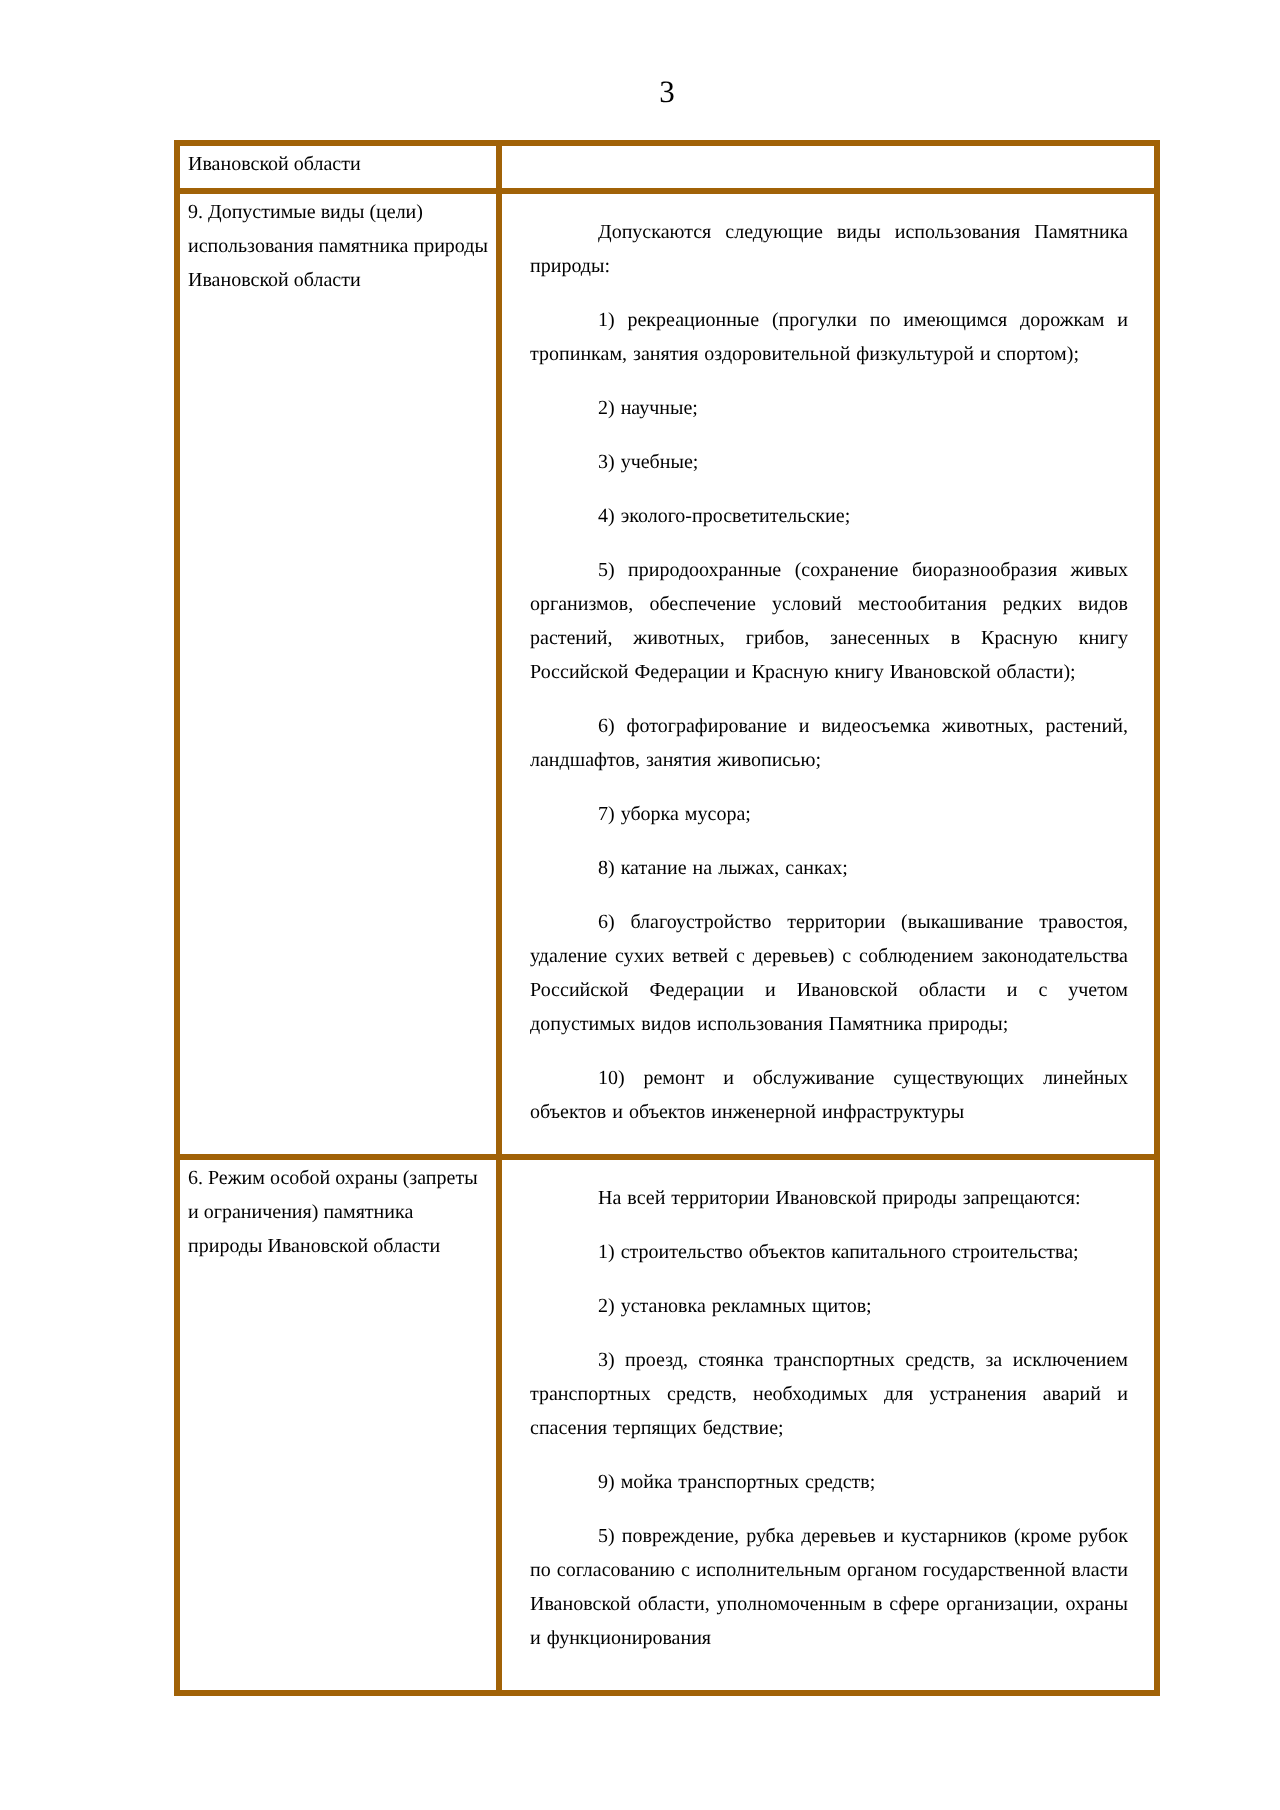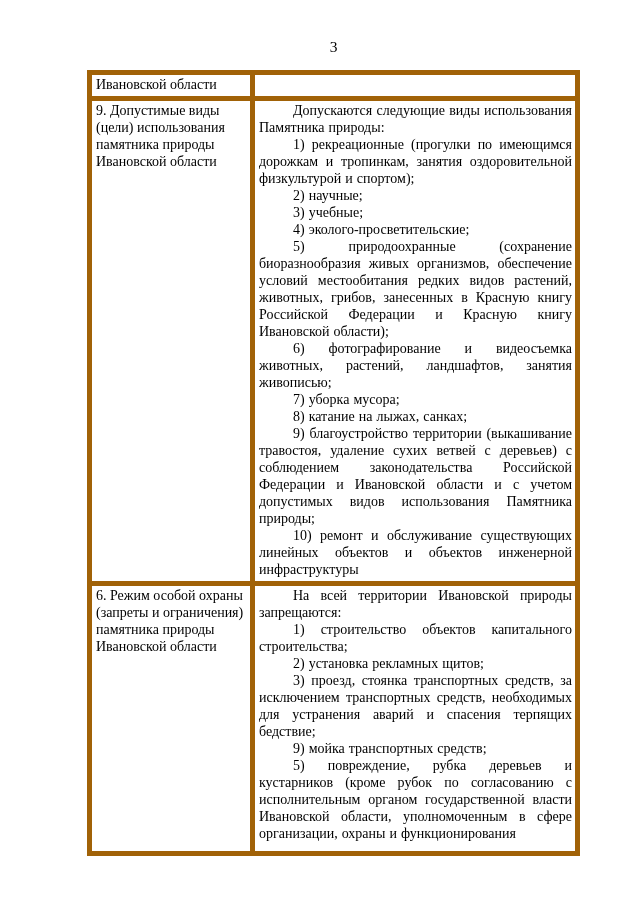--- a/index.html
+++ b/index.html
@@ -27,33 +27,33 @@
   }
   table.doc-table {
     position: absolute;
     left: 87px;
     top: 70px;
     width: 493px;
     border-collapse: collapse;
     table-layout: fixed;
   }
   table.doc-table td {
-    border: 5px solid #a16207;
+    border: 3px solid #a16207;
     vertical-align: top;
-    font-size: 14px;
+    font-size: 10px;
     line-height: 17px;
     padding: 1px 3px 2px 4px;
     overflow: hidden;
   }
   td.cell-left {
     width: 151px;
     text-align: left;
   }
   td.cell-right p {
-    margin: 0;
+    margin: 10px;
     text-align: justify;
     text-indent: 34px;
     word-spacing: 0.5px;
   }
   tr.row-continuation td { height: 18px; }
   tr.row-item7 td { height: 477px; }
   tr.row-item8 td { height: 262px; }
 </style>
 </head>
 <body>
@@ -75,21 +75,21 @@
       <td class="cell-right">
         <p>Допускаются следующие виды использования Памятника природы:</p>
         <p>1) рекреационные (прогулки по имеющимся дорожкам и тропинкам, занятия оздоровительной физкультурой и спортом);</p>
         <p>2) научные;</p>
         <p>3) учебные;</p>
         <p>4) эколого-просветительские;</p>
         <p>5) природоохранные (сохранение биоразнообразия живых организмов, обеспечение условий местообитания редких видов растений, животных, грибов, занесенных в Красную книгу Российской Федерации и Красную книгу Ивановской области);</p>
         <p>6) фотографирование и видеосъемка животных, растений, ландшафтов, занятия живописью;</p>
         <p>7) уборка мусора;</p>
         <p>8) катание на лыжах, санках;</p>
-        <p>9) благоустройство территории (выкашивание травостоя, удаление сухих ветвей с деревьев) с соблюдением законодательства Российской Федерации и Ивановской области и с учетом допустимых видов использования Памятника природы;</p>
+        <p>6) благоустройство территории (выкашивание травостоя, удаление сухих ветвей с деревьев) с соблюдением законодательства Российской Федерации и Ивановской области и с учетом допустимых видов использования Памятника природы;</p>
         <p>10) ремонт и обслуживание существующих линейных объектов и объектов инженерной инфраструктуры</p>
       </td>
     </tr>
 
     <tr class="row-item8">
       <td class="cell-left">6. Режим особой охраны (запреты и ограничения) памятника природы Ивановской области</td>
       <td class="cell-right">
         <p>На всей территории Ивановской природы запрещаются:</p>
         <p>1) строительство объектов капитального строительства;</p>
         <p>2) установка рекламных щитов;</p>

